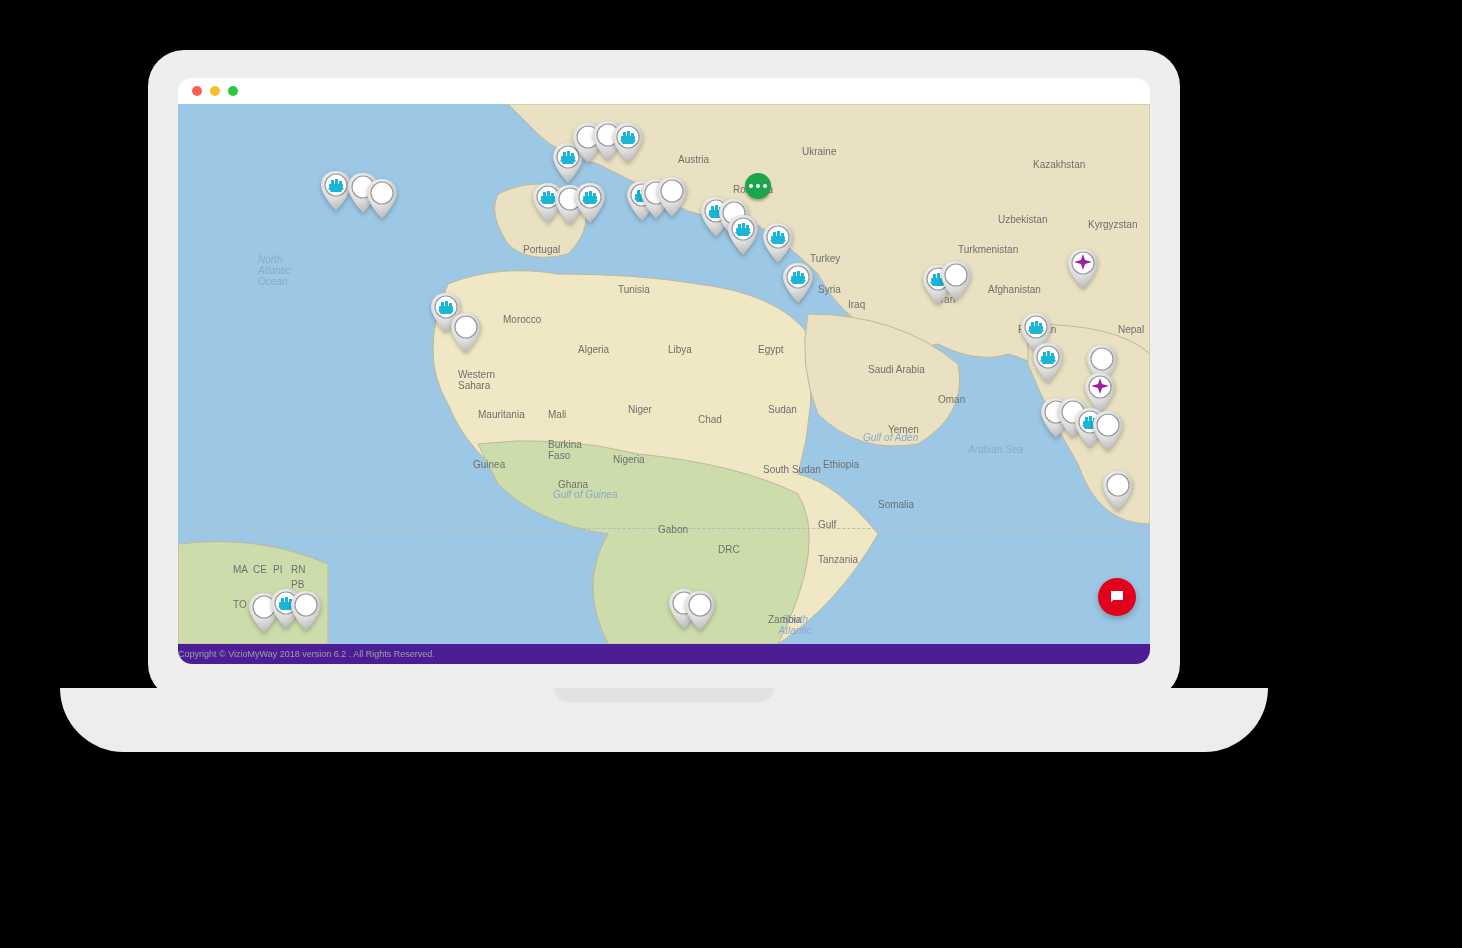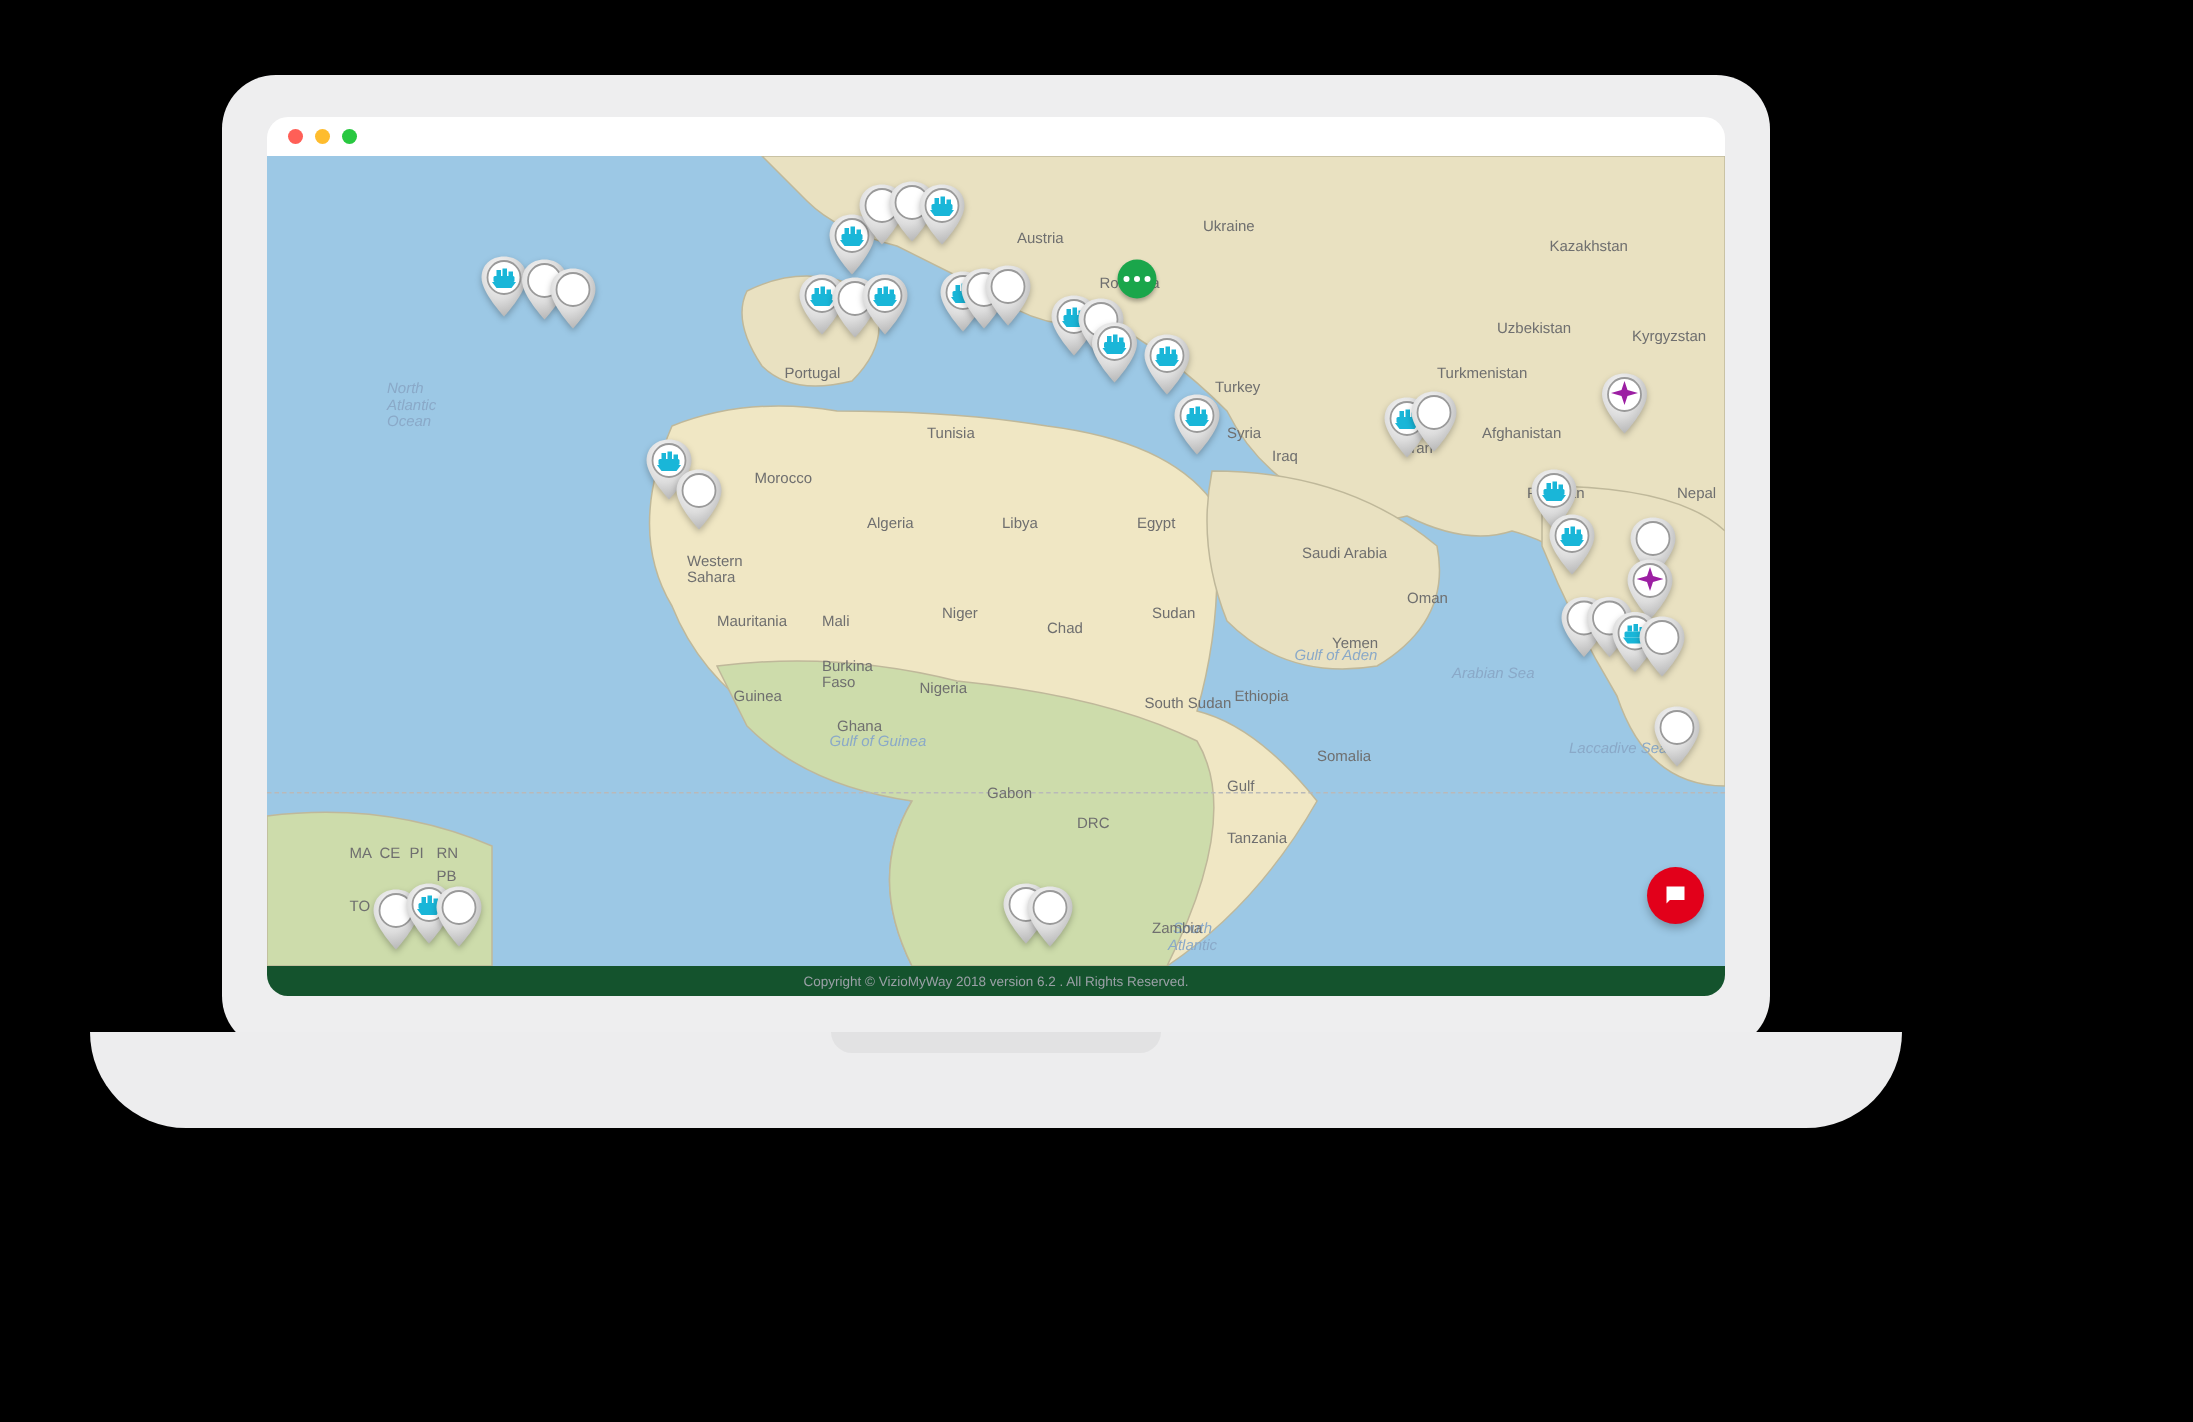--- a/index.html
+++ b/index.html
@@ -4,21 +4,21 @@
 <style>
   html,body{margin:0;padding:0;width:1462px;height:948px;background:#000;font-family:Arial,Helvetica,sans-serif;overflow:hidden}
   .stage{position:relative;width:1462px;height:948px}
   
   .bezel{position:absolute;left:148px;top:50px;width:1032px;height:650px;background:#eeeeef;border-radius:36px;box-shadow:0 40px 80px rgba(0,0,0,.35)}
   .screen{position:absolute;left:178px;top:78px;width:972px;height:586px;background:#fff;border-radius:14px;overflow:hidden}
   .topbar{height:26px;display:flex;align-items:center;gap:8px;padding-left:14px}
   .dot{width:10px;height:10px;border-radius:50%}
   .dot.r{background:#ff5f57}.dot.y{background:#febc2e}.dot.g{background:#28c840}
   .viewport{position:relative;width:972px;height:540px;overflow:hidden}
-  .footer{height:20px;line-height:20px;text-align:center;font-size:9px;color:#9aa0a6;background:#14532d}
+  .footer{height:20px;line-height:20px;text-align:left;font-size:9px;color:#9aa0a6;background:#4c1d95}
   .base{position:absolute;left:60px;top:688px;width:1208px;height:64px;background:#ededee;border-radius:0 0 80px 80px}
   .base::before{content:"";position:absolute;left:50%;top:0;transform:translateX(-50%);width:220px;height:14px;background:#e2e2e3;border-radius:0 0 14px 14px}
   .shadow{position:absolute;left:110px;top:740px;width:1110px;height:80px;background:radial-gradient(ellipse at center,rgba(0,0,0,.22),rgba(0,0,0,0) 70%)}
 
   
   .sea{position:absolute;inset:0;background:#9cc8e5}
   .equator{position:absolute;left:0;right:0;top:424px;border-top:1px dashed #b9b9b9}
   svg.land{position:absolute;inset:0}
   .land path{fill:#e9e1c1;stroke:#bfb89a;stroke-width:1}
   .land .forest{fill:#cddcab}
@@ -92,21 +92,20 @@
             <path d="M4 4h16v12H7l-3 3z"></path>
             <rect x="7" y="8" width="10" height="1.5" rx=".75"></rect>
             <rect x="7" y="11" width="7" height="1.5" rx=".75"></rect>
           </svg>
       </div>
     <div class="lbl sea" style="left: 80px; top: 150px;">North<br>Atlantic<br>Ocean</div>
         <div class="lbl sea" style="left: 262px; top: 510px; text-align: center;">South<br>Atlantic</div>
         <div class="lbl sea" style="left: 375px; top: 385px;">Gulf of Guinea</div>
         <div class="lbl sea" style="left: 685px; top: 328px;">Gulf of Aden</div>
         <div class="lbl sea" style="left: 790px; top: 340px;">Arabian Sea</div>
-        <div class="lbl sea" style="left: 868px; top: 390px;">Laccadive Sea</div>
         <div class="lbl" style="left: 345px; top: 140px;">Portugal</div>
         <div class="lbl" style="left: 500px; top: 50px;">Austria</div>
         <div class="lbl" style="left: 624px; top: 42px;">Ukraine</div>
         <div class="lbl" style="left: 555px; top: 80px;">Romania</div>
         <div class="lbl" style="left: 622px; top: 149px; margin-left: 10px;">Turkey</div>
         <div class="lbl" style="left: 640px; top: 180px;">Syria</div>
         <div class="lbl" style="left: 670px; top: 195px;">Iraq</div>
         <div class="lbl" style="left: 760px; top: 190px;">Iran</div>
         <div class="lbl" style="left: 810px; top: 180px;">Afghanistan</div>
         <div class="lbl" style="left: 840px; top: 220px;">Pakistan</div>
@@ -132,21 +131,21 @@
         <div class="lbl" style="left: 760px; top: 290px;">Oman</div>
         <div class="lbl" style="left: 645px; top: 355px;">Ethiopia</div>
         <div class="lbl" style="left: 700px; top: 395px;">Somalia</div>
         <div class="lbl" style="left: 640px; top: 415px;">Gulf</div>
         <div class="lbl" style="left: 640px; top: 450px;">Tanzania</div>
         <div class="lbl" style="left: 540px; top: 440px;">DRC</div>
         <div class="lbl" style="left: 585px; top: 360px;">South Sudan</div>
         <div class="lbl" style="left: 435px; top: 350px;">Nigeria</div>
         <div class="lbl" style="left: 380px; top: 375px;">Ghana</div>
         <div class="lbl" style="left: 370px; top: 335px;">Burkina<br>Faso</div>
-        <div class="lbl" style="left: 295px; top: 355px; margin-left: 16px;">Guinea</div>
+        <div class="lbl" style="left: 295px; top: 355px;">Guinea</div>
         <div class="lbl" style="left: 480px; top: 420px;">Gabon</div>
         <div class="lbl" style="left: 590px; top: 510px;">Zambia</div>
         <div class="lbl" style="left: 55px; top: 460px;">MA</div>
         <div class="lbl" style="left: 75px; top: 460px;">CE</div>
         <div class="lbl" style="left: 95px; top: 460px;">PI</div>
         <div class="lbl" style="left: 113px; top: 460px;">RN</div>
         <div class="lbl" style="left: 113px; top: 475px;">PB</div>
         <div class="lbl" style="left: 113px; top: 488px;">PE</div>
         <div class="lbl" style="left: 113px; top: 500px;">AL</div>
         <div class="lbl" style="left: 55px; top: 495px;">TO</div>

